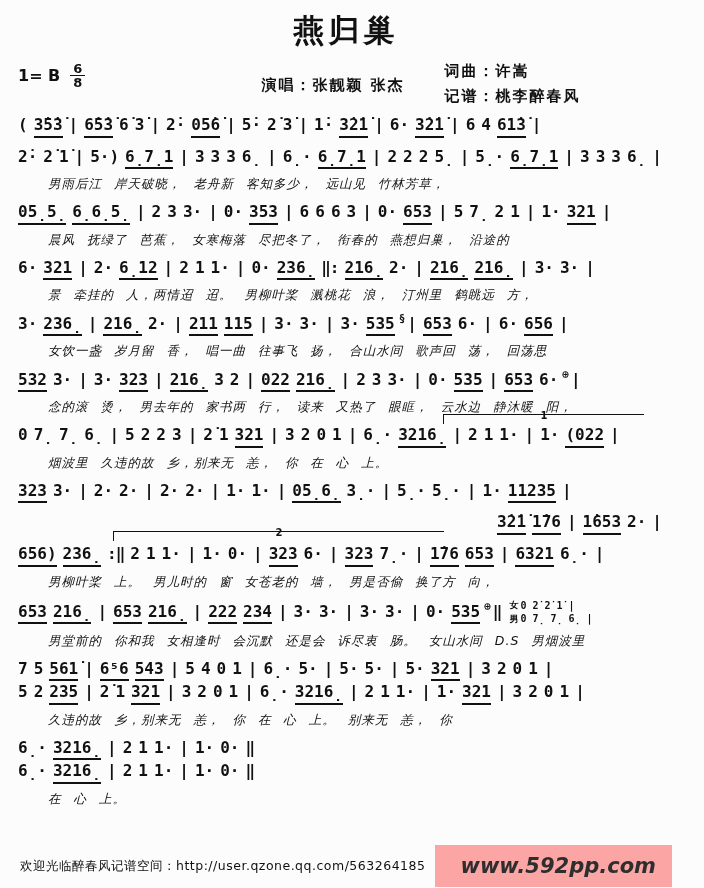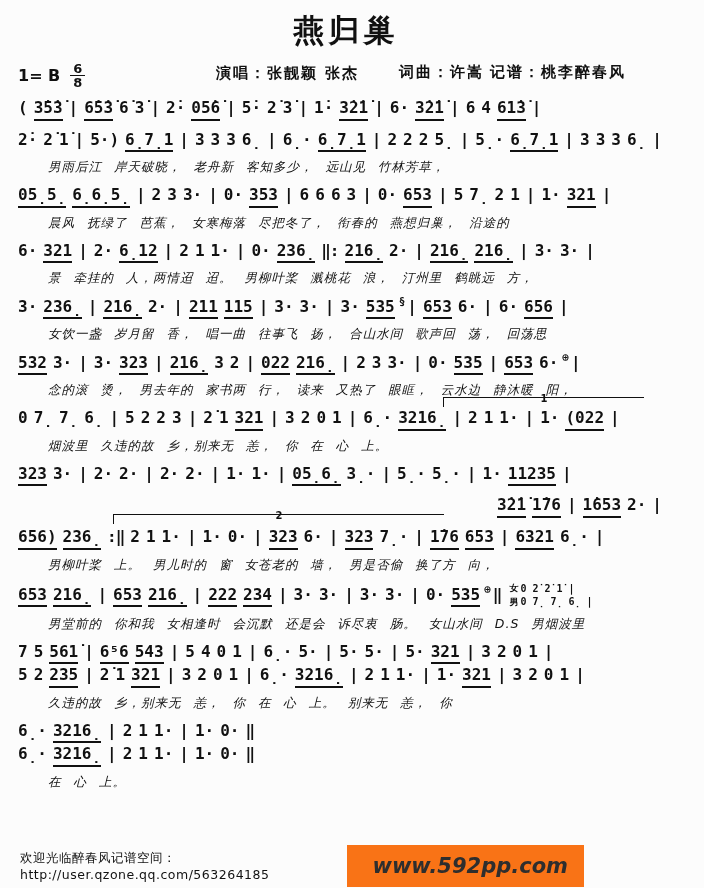--- a/index.html
+++ b/index.html
@@ -12,21 +12,21 @@
     text-align:center;font-size:31px;font-weight:bold;letter-spacing:4px;
     margin:4px 0 10px 0;
   }
   .header-row{display:flex;align-items:flex-start;margin-bottom:8px;}
   .keytime{display:flex;align-items:center;font-size:16px;font-weight:bold;width:150px;}
   .timesig{display:inline-flex;flex-direction:column;align-items:center;margin-left:10px;line-height:1;}
   .timesig .num{font-size:13px;font-weight:bold;padding:0 3px;}
   .timesig .num.top{border-bottom:1.5px solid #111;}
   .credits{flex:1;display:flex;justify-content:center;gap:40px;align-items:center;}
   .credit-main{font-size:15px;font-weight:bold;letter-spacing:2px;margin-top:2px;}
-  .credit-col{display:flex;flex-direction:row;gap:6px;font-size:15px;font-weight:bold;letter-spacing:2px;}
+  .credit-col{display:flex;flex-direction:column;gap:6px;font-size:15px;font-weight:bold;letter-spacing:2px;}
   .score{margin-top:4px;}
   .system{position:relative;margin-bottom:8px;}
   .system.right{text-align:right;padding-right:6px;}
   .music-line{
     font-family:"DejaVu Sans Mono","Liberation Mono",monospace;
     font-size:16px;font-weight:bold;line-height:1.35;white-space:nowrap;text-decoration:underline;
   }
   .music-line.inline{display:inline;}
   .tok{margin-right:6px;display:inline-block;}
   .tok.beam{border-bottom:2px solid #111;padding-bottom:0px;}
@@ -40,26 +40,26 @@
     position:absolute;border-top:1.5px solid #111;border-left:1.5px solid #111;
     height:9px;font-size:10px;line-height:2px;text-align:center;font-weight:bold;
   }
   .ending.e1{top:-10px;right:30px;width:200px;}
   .ending.e2{top:-12px;left:95px;width:330px;}
   .stack{display:inline-flex;flex-direction:column;vertical-align:middle;line-height:1.15;margin-left:2px;}
   .stack .music-line{font-size:10px;}
   .stack-row{display:flex;align-items:center;}
   .vlabel{font-size:9px;margin-right:2px;}
   .footer{
-    position:absolute;left:0;bottom:0;width:584px;height:44px;
+    position:absolute;left:0;bottom:0;width:672px;height:44px;
     display:flex;align-items:center;justify-content:space-between;
   }
   .footer-left{font-size:12.5px;padding-left:20px;letter-spacing:0.5px;}
   .watermark{
-    background:#f97316;color:#2e2e2e;font-weight:bold;font-style:italic;
+    background:#fca5a5;color:#2e2e2e;font-weight:bold;font-style:italic;
     font-size:21px;padding:9px 16px 9px 26px;font-family:"DejaVu Sans","Liberation Sans",sans-serif;
   }
 </style>
 </head>
 <body>
 
 <div class="page">
 
   <div class="title">燕归巢</div>
 

